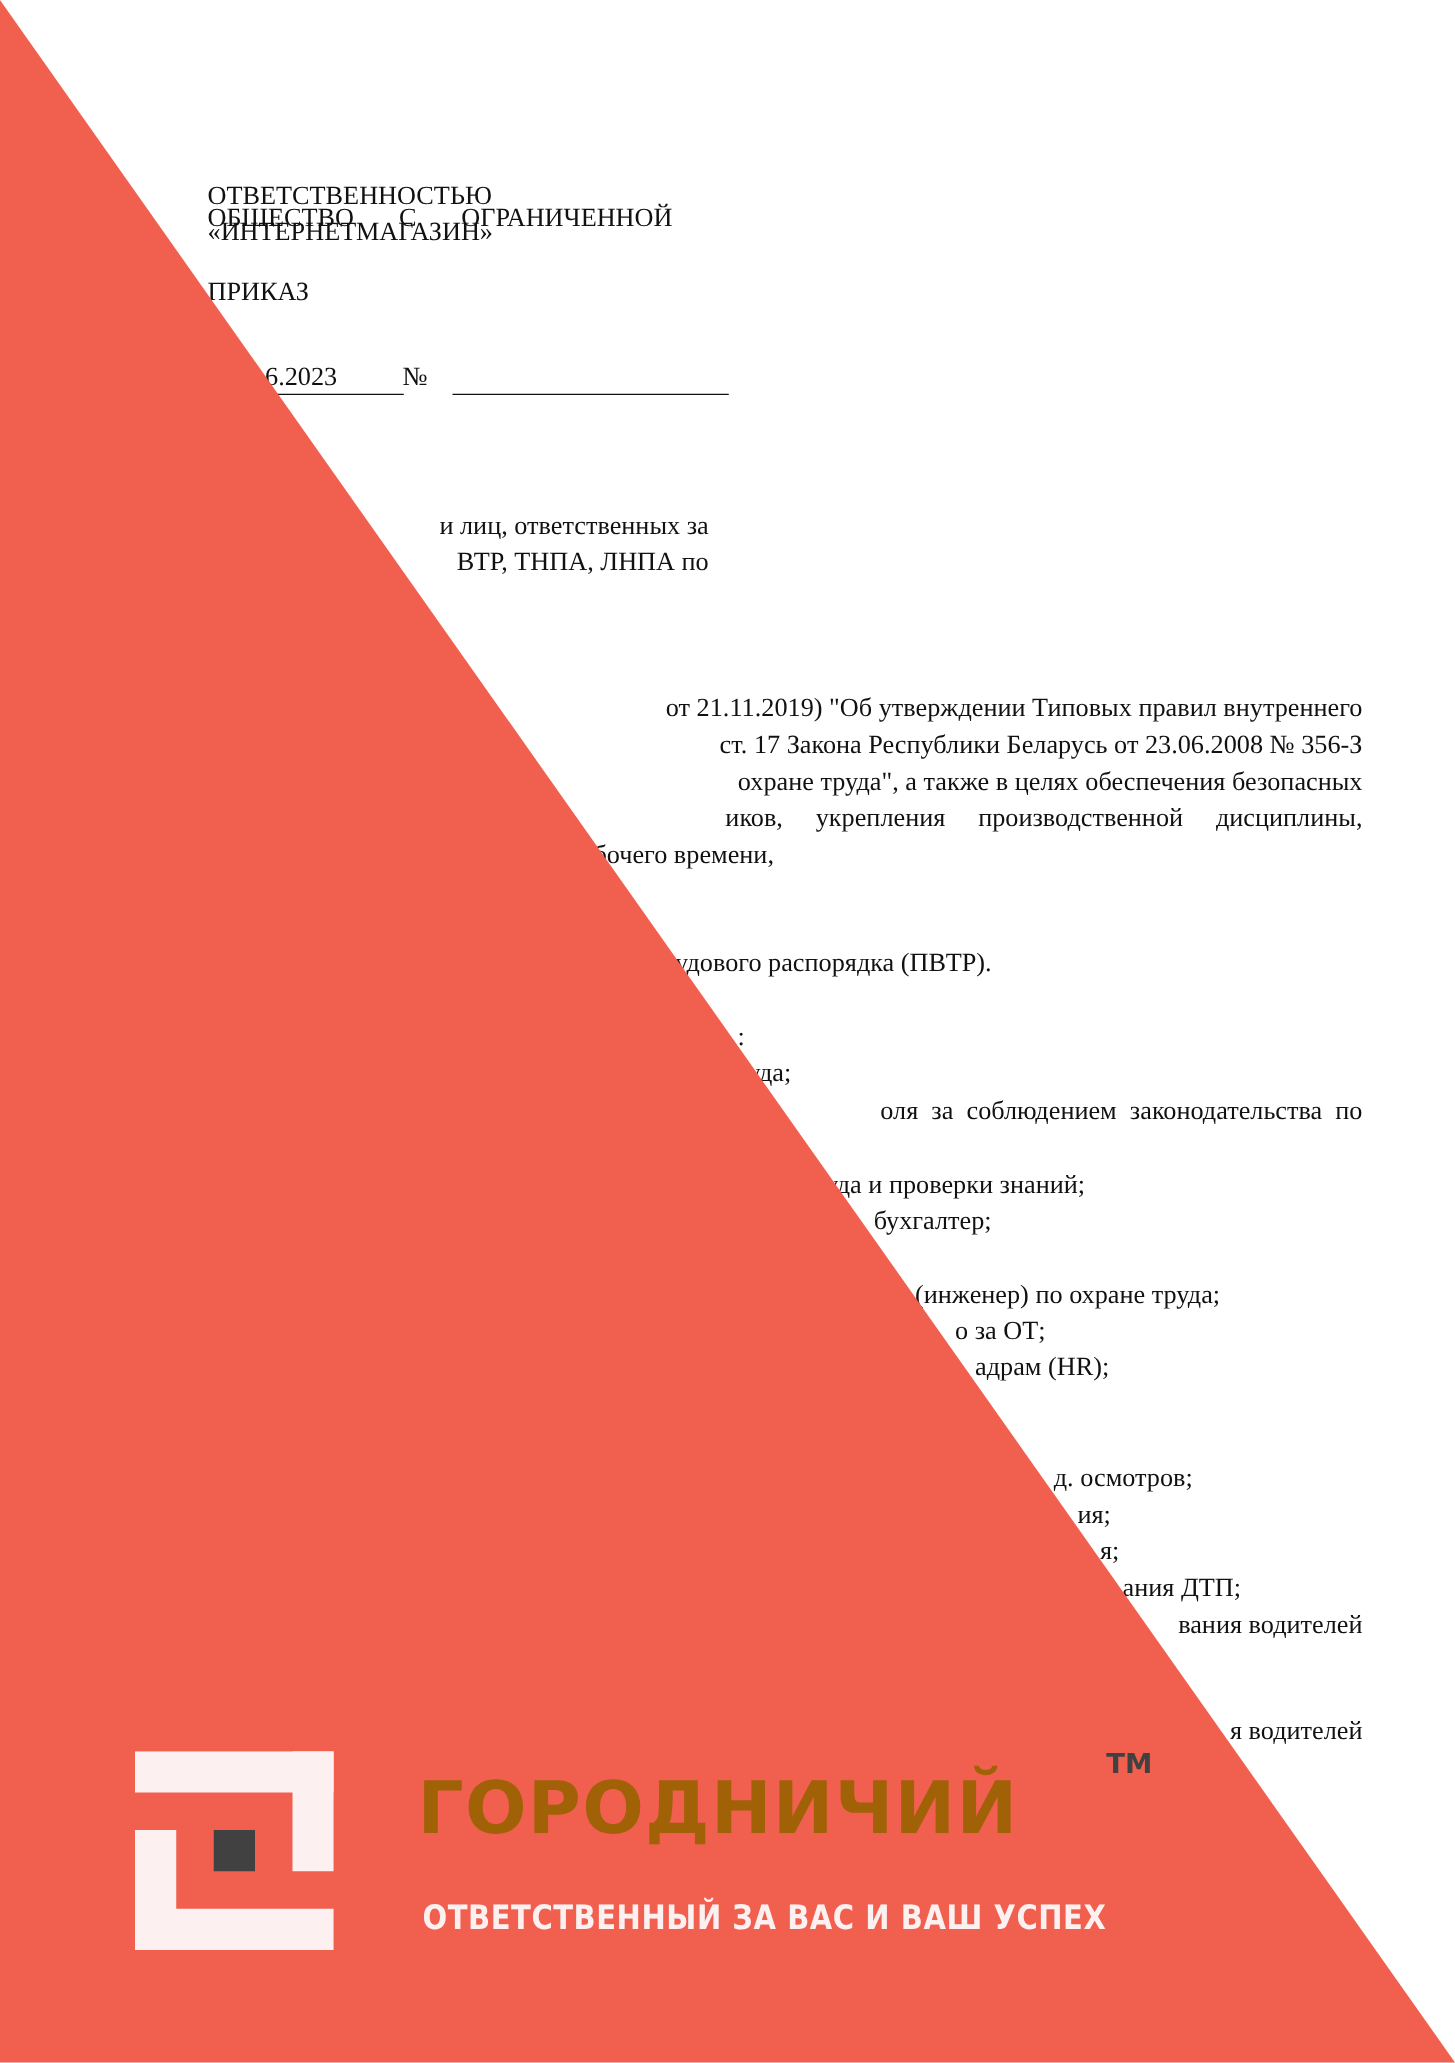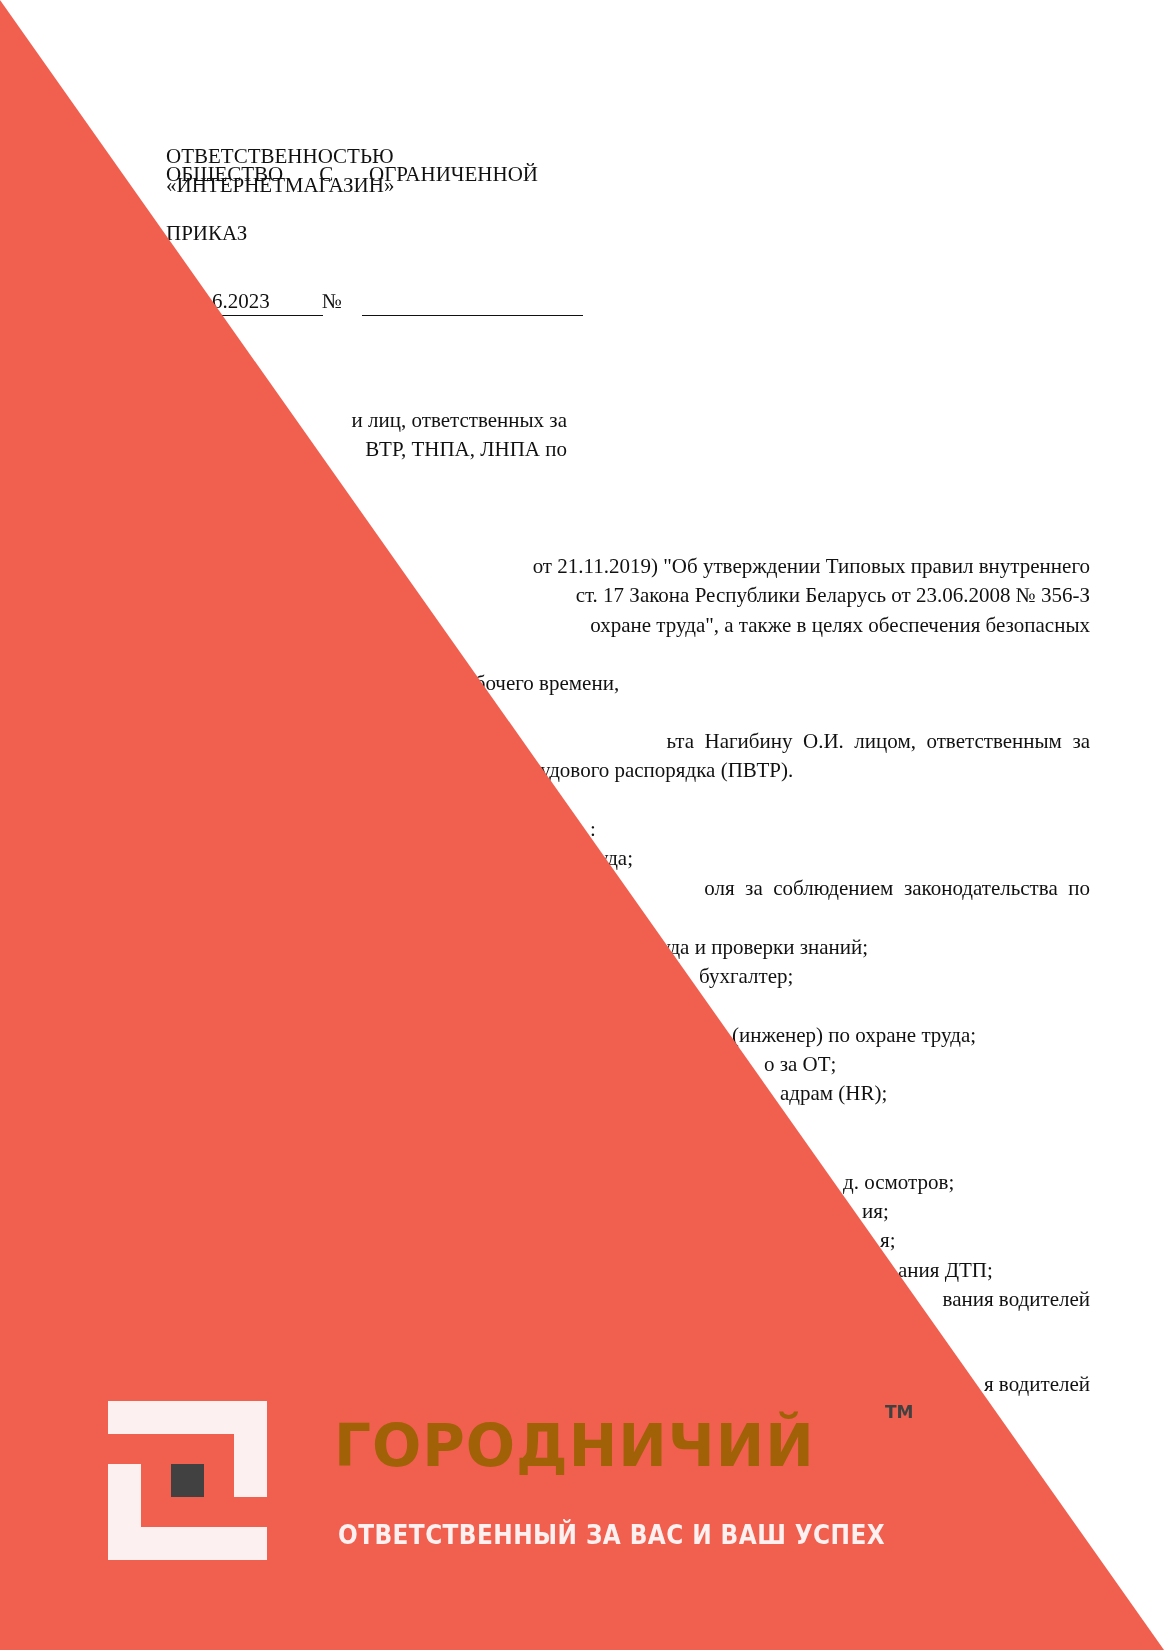--- a/index.html
+++ b/index.html
@@ -32,21 +32,21 @@
   }
   .brand-name {
     position: absolute; left: 334px; top: 1396px; z-index: 10;
     font-family: "DejaVu Sans", "Liberation Sans", sans-serif;
     font-weight: bold; font-size: 58px; line-height: 100px; color: #a16207;
     letter-spacing: 1px; white-space: nowrap;
   }
   .tm {
     position: absolute; left: 885px; top: 1402px; z-index: 10;
     font-family: "DejaVu Sans", "Liberation Sans", sans-serif;
-    font-weight: bold; font-size: 17px; color: #414141; line-height: 20px;
+    font-weight: bold; font-size: 22px; color: #414141; line-height: 20px;
   }
   .tagline {
     position: absolute; left: 338px; top: 1518px; z-index: 10;
     font-family: "DejaVu Sans", "Liberation Sans", sans-serif;
     font-weight: bold; font-size: 27px; line-height: 34px; color: #fdf0f0;
     letter-spacing: 0.5px; white-space: nowrap; transform: scaleX(0.86); transform-origin: left center;
   }
 </style>
 </head>
 <body>
@@ -65,23 +65,23 @@
   <div class="underline-seg" style="left:166px; width:157px; top:315px;"></div>
   <div class="line" style="top:289px; left:322px;">№</div>
   <div class="underline-seg" style="left:362px; width:221px; top:315px;"></div>
 
   <div class="line" style="top:408px; right:597px;">и лиц, ответственных за</div>
   <div class="line" style="top:437px; right:597px;">ВТР, ТНПА, ЛНПА по</div>
 
   <div class="line right-just" style="top:554px;">от 21.11.2019) "Об утверждении Типовых правил внутреннего</div>
   <div class="line right-just" style="top:583px;">ст. 17 Закона Республики Беларусь от 23.06.2008 № 356-З</div>
   <div class="line right-just" style="top:613px;">охране труда", а также в целях обеспечения безопасных</div>
+  <div class="line right-just" style="top:642px;">иков,     укрепления     производственной     дисциплины,</div>
   <div class="line" style="top:671px; left:440px;">я рабочего времени,</div>
 
-  <div class="line right-just" style="top:729px;">ьта  Нагибину  О.И.  лицом,  ответственным  за</div>
   <div class="line" style="top:758px; left:540px;">удового распорядка (ПВТР).</div>
 
   <div class="line" style="top:817px; left:590px;">:</div>
   <div class="line" style="top:846px; left:598px;">уда;</div>
   <div class="line right-just" style="top:876px;">оля  за  соблюдением  законодательства  по</div>
 
   <div class="line" style="top:935px; left:650px;">руда и проверки знаний;</div>
   <div class="line" style="top:964px; left:699px;">бухгалтер;</div>
 
   <div class="line" style="top:1023px; left:732px;">(инженер) по охране труда;</div>

